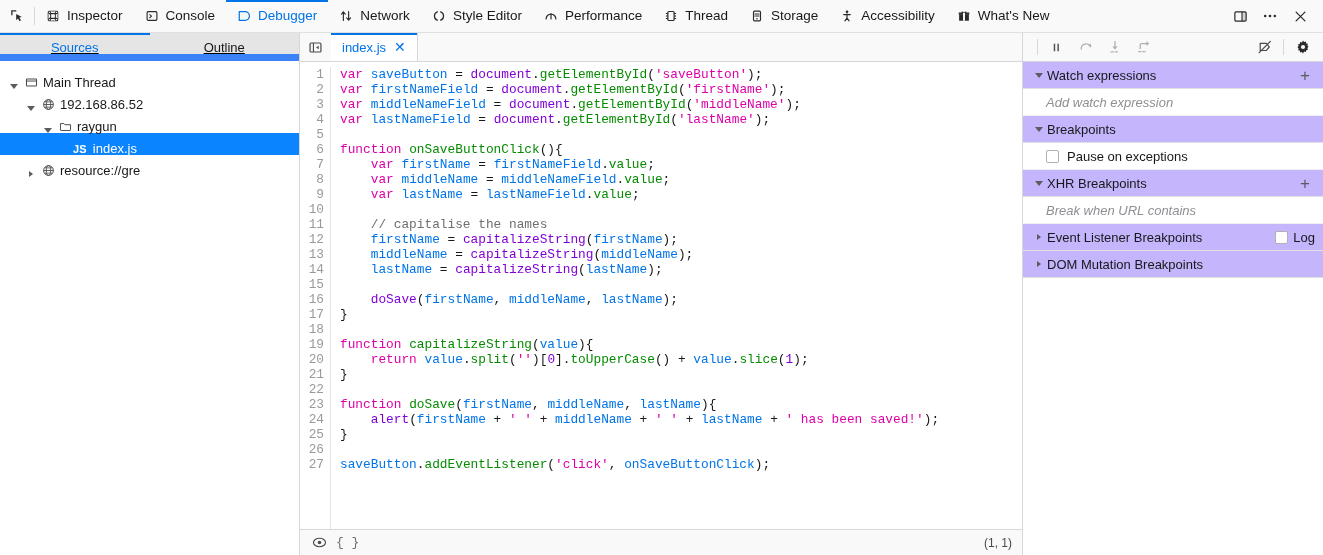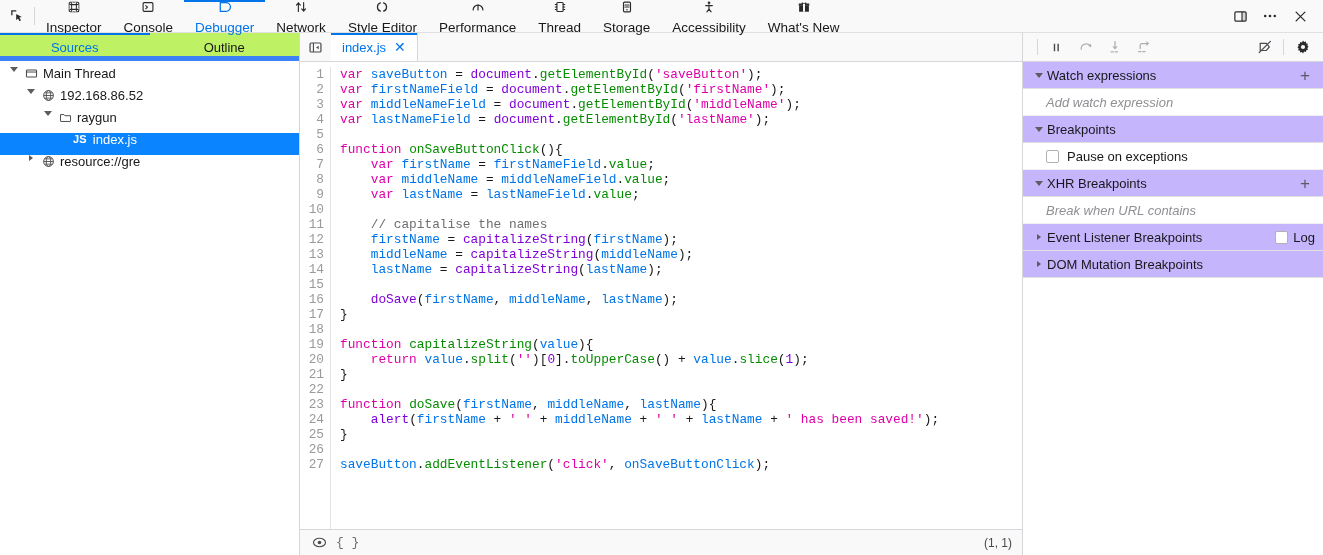--- a/index.html
+++ b/index.html
@@ -31,21 +31,20 @@
   }
   .tb-tabs { display: flex; align-items: stretch; height: 33px; }
   .tb-tab {
     display: flex; align-items: center; gap: 7px;
     padding: 0 11px 0 11px;
     height: 33px;
     font-size: 13.5px;
     color: #18181a;
     position: relative;
     white-space: nowrap;
-    flex-direction: column;
   }
   .tb-tab .lbl { line-height: 1; }
   .tb-tab.active { color: #0074e8; }
   .tb-tab.active::before {
     content: "";
     position: absolute; left: 0; right: 0; top: 0;
     height: 2px; background: #0074e8;
   }
   .tb-right {
     margin-left: auto;
@@ -62,40 +61,41 @@
 
   
   #sources-pane {
     width: 300px; flex: 0 0 300px;
     border-right: 1px solid #d7d7db;
     display: flex; flex-direction: column;
     background: #ffffff;
   }
   #sources-tabs {
     display: flex; height: 28px;
-    background: #bef264;
-    border-bottom: 5px solid #3b82f6;
+    background: #e5e5e5;
+    border-bottom: 7px solid #3b82f6;
+    text-decoration: underline;
   }
   .src-tab {
     flex: 1 1 0;
     display: flex; align-items: center; justify-content: center;
     font-size: 13px;
     color: #18181a;
     position: relative;
     height: 28px;
   }
   .src-tab.active { color: #0074e8; }
   .src-tab.active::before {
     content: "";
     position: absolute; top: 0; left: 0; right: 0;
     height: 2px; background: #0074e8;
   }
   #tree { padding-top: 6px; font-size: 13px; color: #18181a; }
   .tree-row {
-    display: flex; align-items: flex-start;
+    display: flex; align-items: flex-end;
     height: 22px;
     white-space: nowrap;
   }
   .tree-row.selected { background: #0a84ff; color: #ffffff; }
   .twisty {
     width: 16px; flex: 0 0 16px;
     display: flex; align-items: center; justify-content: center;
   }
   .twisty i {
     display: block; width: 0; height: 0;

